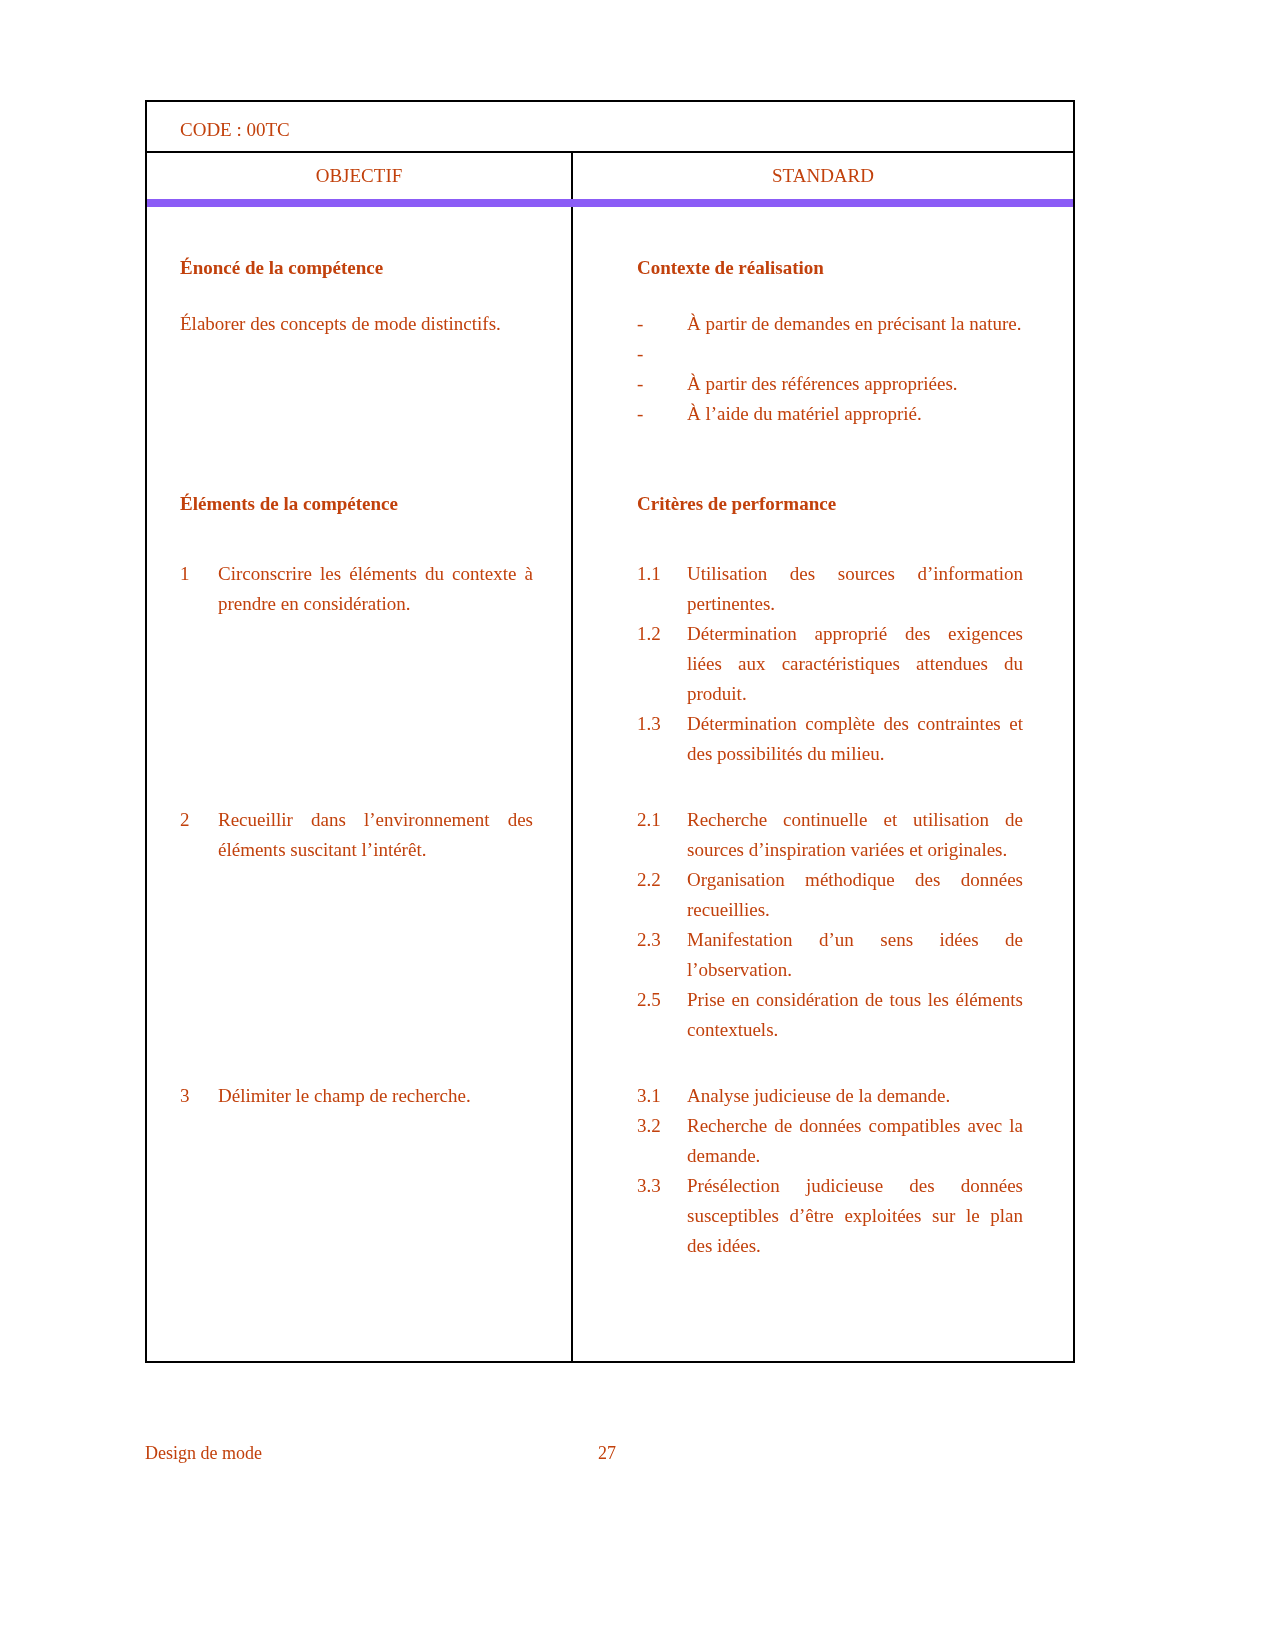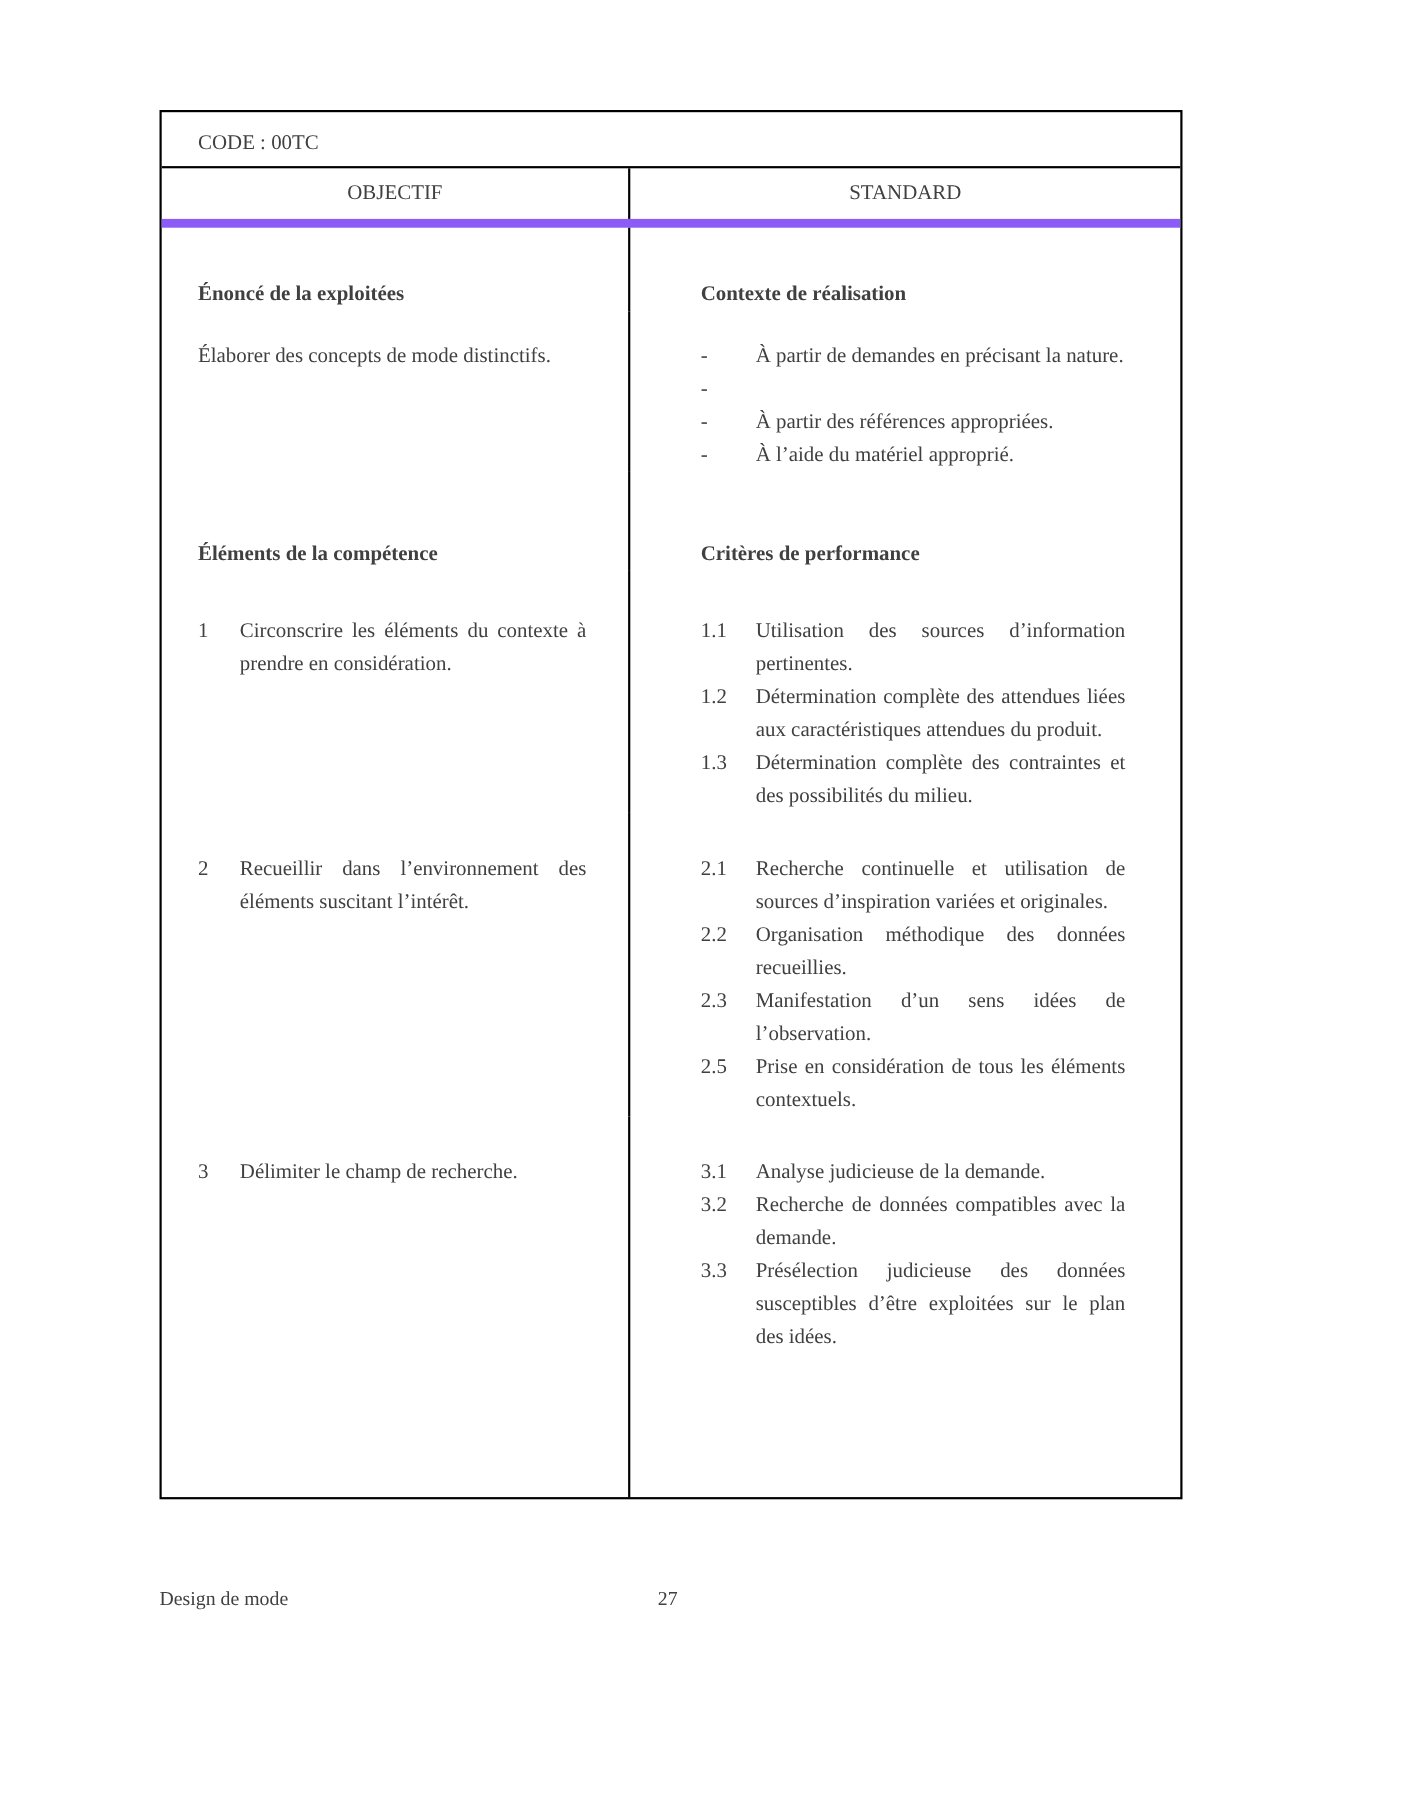--- a/index.html
+++ b/index.html
@@ -5,21 +5,21 @@
   html, body {
     margin: 0;
     padding: 0;
     background: #ffffff;
   }
   .page {
     position: relative;
     width: 1275px;
     height: 1650px;
     background: #ffffff;
-    color: #404040;
+    color: #c2410c;
     font-family: "Liberation Serif", "DejaVu Serif", serif;
     font-size: 19px;
     line-height: 30px;
     overflow: hidden;
   }
   .doc-table {
     position: absolute;
     left: 145px;
     top: 100px;
     width: 930px;
@@ -119,21 +119,21 @@
     </div>
 
     <div class="col-headers">
       <div class="col-header left">OBJECTIF</div>
       <div class="col-header">STANDARD</div>
     </div>
 
     <div class="body-grid">
 
       <div class="lc r1">
-        <div class="section-heading">Énoncé de la exploitées</div>
+        <div class="section-heading">Énoncé de la compétence</div>
       </div>
       <div class="rc r1">
         <div class="section-heading">Contexte de réalisation</div>
       </div>
 
       <div class="lc r2">
         <div class="body-par">Élaborer des concepts de mode distinctifs.</div>
       </div>
       <div class="rc r2">
         <div class="dash-item">
@@ -166,21 +166,21 @@
           <span class="itext">Circonscrire les éléments du contexte à prendre en considération.</span>
         </div>
       </div>
       <div class="rc r4">
         <div class="crit-item">
           <span class="cnum">1.1</span>
           <span class="itext">Utilisation des sources d’information pertinentes.</span>
         </div>
         <div class="crit-item">
           <span class="cnum">1.2</span>
-          <span class="itext">Détermination complète des attendues liées aux caractéristiques attendues du produit.</span>
+          <span class="itext">Détermination approprié des exigences liées aux caractéristiques attendues du produit.</span>
         </div>
         <div class="crit-item">
           <span class="cnum">1.3</span>
           <span class="itext">Détermination complète des contraintes et des possibilités du milieu.</span>
         </div>
       </div>
 
       <div class="lc r5">
         <div class="num-item">
           <span class="inum">2</span>

